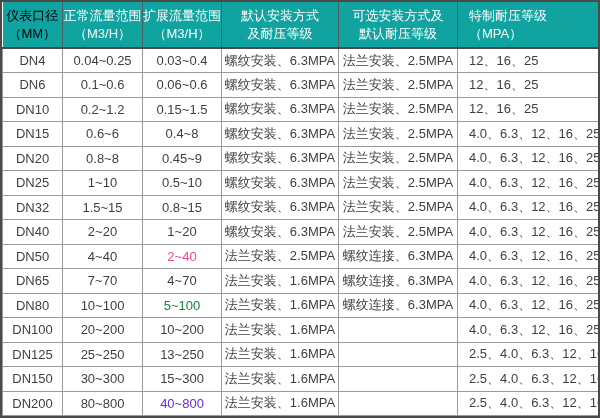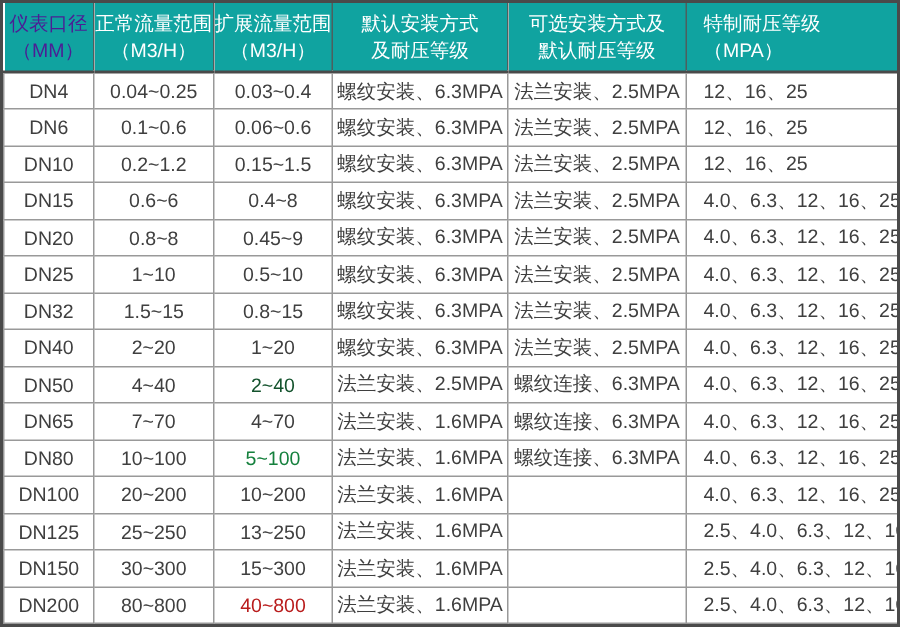--- a/index.html
+++ b/index.html
@@ -69,21 +69,21 @@
     <colgroup>
       <col class="c1">
         <col class="c2">
         <col class="c3">
       <col class="c4">
         <col class="c5">
         <col class="c6">
     </colgroup>
     <thead>
       <tr>
-          <th style="background: rgb(16, 163, 160); color: #4c1d95;">
+          <th style="background: rgb(16, 163, 160); color: #000000;">
             <div>仪表口径</div>
             <div>（MM）</div>
           </th>
           <th style="background: rgb(16, 163, 160); color: rgb(255, 255, 255);">
             <div>正常流量范围</div>
             <div>（M3/H）</div>
           </th>
           <th style="background: rgb(16, 163, 160); color: rgb(255, 255, 255); text-align: center;">
             <div>扩展流量范围</div>
             <div>（M3/H）</div>
@@ -163,21 +163,21 @@
           <td style="color: rgb(63, 63, 63); border-color: rgb(153, 153, 153);">DN40</td>
           <td style="color: rgb(63, 63, 63); border-color: rgb(153, 153, 153);">2~20</td>
           <td style="color: rgb(63, 63, 63); border-color: rgb(153, 153, 153);">1~20</td>
           <td style="color: rgb(63, 63, 63); border-color: rgb(153, 153, 153);">螺纹安装、6.3MPA</td>
           <td style="color: rgb(63, 63, 63); border-color: rgb(153, 153, 153);">法兰安装、2.5MPA</td>
           <td class="al" style="color: rgb(63, 63, 63); border-color: rgb(153, 153, 153);">4.0、6.3、12、16、25</td>
         </tr>
         <tr>
           <td style="color: rgb(63, 63, 63); border-color: rgb(153, 153, 153);">DN50</td>
           <td style="color: rgb(63, 63, 63); border-color: rgb(153, 153, 153);">4~40</td>
-          <td style="color: #14532d; border-color: rgb(153, 153, 153);">2~40</td>
+          <td style="color: #ec4899; border-color: rgb(153, 153, 153);">2~40</td>
           <td style="color: rgb(63, 63, 63); border-color: rgb(153, 153, 153);">法兰安装、2.5MPA</td>
           <td style="color: rgb(63, 63, 63); border-color: rgb(153, 153, 153);">螺纹连接、6.3MPA</td>
           <td class="al" style="color: rgb(63, 63, 63); border-color: rgb(153, 153, 153);">4.0、6.3、12、16、25</td>
         </tr>
         <tr>
           <td style="color: rgb(63, 63, 63); border-color: rgb(153, 153, 153);">DN65</td>
           <td style="color: rgb(63, 63, 63); border-color: rgb(153, 153, 153);">7~70</td>
           <td style="color: rgb(63, 63, 63); border-color: rgb(153, 153, 153);">4~70</td>
           <td style="color: rgb(63, 63, 63); border-color: rgb(153, 153, 153);">法兰安装、1.6MPA</td>
           <td style="color: rgb(63, 63, 63); border-color: rgb(153, 153, 153);">螺纹连接、6.3MPA</td>
@@ -211,20 +211,20 @@
           <td style="color: rgb(63, 63, 63); border-color: rgb(153, 153, 153);">DN150</td>
           <td style="color: rgb(63, 63, 63); border-color: rgb(153, 153, 153);">30~300</td>
           <td style="color: rgb(63, 63, 63); border-color: rgb(153, 153, 153);">15~300</td>
           <td style="color: rgb(63, 63, 63); border-color: rgb(153, 153, 153);">法兰安装、1.6MPA</td>
           <td style="color: rgb(63, 63, 63); border-color: rgb(153, 153, 153);"></td>
           <td class="al" style="color: rgb(63, 63, 63); border-color: rgb(153, 153, 153);">2.5、4.0、6.3、12、16</td>
         </tr>
         <tr>
           <td style="color: rgb(63, 63, 63); border-color: rgb(153, 153, 153);">DN200</td>
           <td style="color: rgb(63, 63, 63); border-color: rgb(153, 153, 153);">80~800</td>
-          <td style="color: #b91c1c; border-color: rgb(153, 153, 153);">40~800</td>
+          <td style="color: #6d28d9; border-color: rgb(153, 153, 153);">40~800</td>
           <td style="color: rgb(63, 63, 63); border-color: rgb(153, 153, 153);">法兰安装、1.6MPA</td>
           <td style="color: rgb(63, 63, 63); border-color: rgb(153, 153, 153);"></td>
           <td class="al" style="color: rgb(63, 63, 63); border-color: rgb(153, 153, 153);">2.5、4.0、6.3、12、16</td>
         </tr>
       </tbody>
   </table>
 </div>
 
 </body></html>

